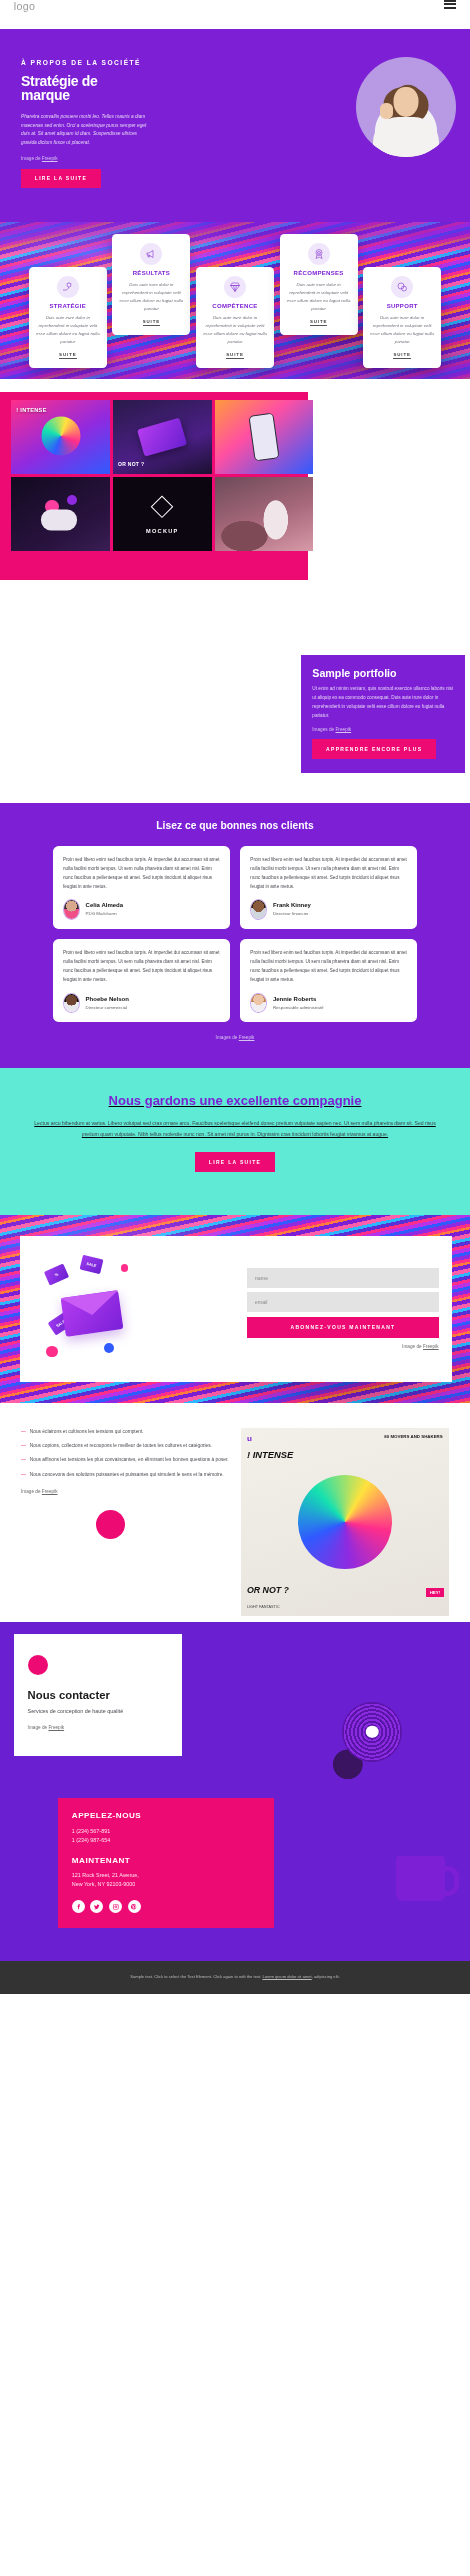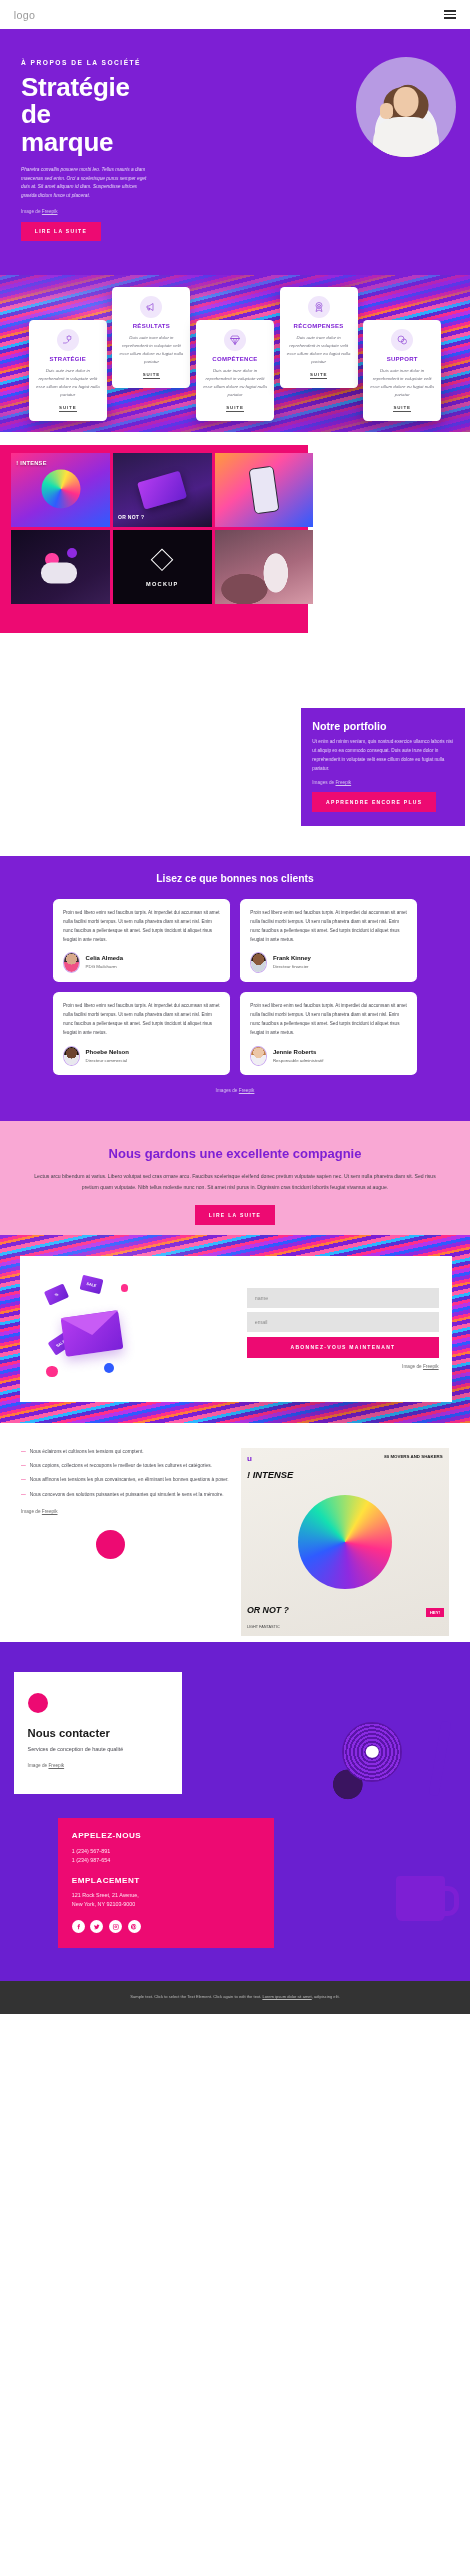--- a/index.html
+++ b/index.html
@@ -7,21 +7,21 @@
   body {
     font-family: "Liberation Sans", sans-serif;
     background: #ffffff;
     width: 470px;
     overflow-x: hidden;
   }
   .page { width: 470px; position: relative; }
 
   
   .header {
-    height: 29px; background: #fff; display: flex; align-items: center;
+    height: 29px; background: #fff; display: flex; align-items: flex-start;
     justify-content: space-between; padding: 0 13.8px;
   }
   .logo { color: #9a9a9a; font-size: 10.7px; letter-spacing: 0.3px; }
   .burger { display: flex; flex-direction: column; gap: 1.9px; cursor: pointer; }
   .burger span { display: block; width: 12px; height: 1.6px; background: #2b2b2b; }
 
   
   .hero {
     background: #7d1fd4; position: relative; padding: 30px 21px 34px 21px;
     min-height: 150px; overflow: hidden;
@@ -55,21 +55,21 @@
   }
   .hero-photo .hand {
     position: absolute; left: 24%; top: 46%; width: 12.5px; height: 16.3px;
     background: #eec9a8; border-radius: 5.6px; z-index: 5;
   }
   .eyebrow {
     color: #ffffff; font-size: 6.6px; letter-spacing: 1.5px; font-weight: 600;
     margin-bottom: 7.5px;
   }
   .hero h1 {
-    color: #ffffff; font-size: 26px; line-height: 1.06; font-weight: 800;
+    color: #ffffff; font-size: 14px; line-height: 1.06; font-weight: 800;
     letter-spacing: -0.3px; max-width: 119px; margin-bottom: 10px;
   }
   .hero p.body {
     color: #e6d6f7; font-size: 4.8px; line-height: 1.78; font-style: italic;
     max-width: 132px; margin-bottom: 8.8px;
   }
   .credit { color: #d6c1ef; font-size: 4.7px; margin-bottom: 7.5px; }
   .credit a { color: #d6c1ef; text-decoration: underline; }
   .btn-pink {
     display: inline-block; background: #ed0a72; color: #fff; border: none;
@@ -219,21 +219,21 @@
   .avatar i { position: absolute; inset: 0; display: block; }
   .a1 i { background: radial-gradient(circle at 50% 32%, #d8a98c 0 36%, transparent 37%), linear-gradient(#3a2b33 0 46%, #ef4f86 46%); }
   .a2 i { background: radial-gradient(circle at 50% 34%, #8a5a3c 0 38%, transparent 39%), linear-gradient(#2a1a14 0 42%, #cfd6de 42%); }
   .a3 i { background: radial-gradient(circle at 50% 34%, #6d4530 0 38%, transparent 39%), linear-gradient(#1a1210 0 42%, #e8e8ee 42%); }
   .a4 i { background: radial-gradient(circle at 50% 32%, #ecc6a6 0 36%, transparent 37%), linear-gradient(#c07d4a 0 44%, #f0eef3 44%); }
   .tname { color: #111; font-size: 6px; font-weight: 700; line-height: 1.3; }
   .trole { color: #666; font-size: 4.4px; margin-top: 1.3px; }
   .testi .credit { text-align: center; margin-top: 12.5px; }
 
   
-  .excellent { background: #f9a8d4; padding: 25px 33px 10px; text-align: center; }
+  .excellent { background: #5eead4; padding: 25px 33px 43px; text-align: center; text-decoration: underline; }
   .excellent h2 {
     color: #7d1fd4; font-size: 13px; font-weight: 700; line-height: 1.18;
     margin-bottom: 10px;
   }
   .excellent p { color: #3f3f46; font-size: 5.1px; line-height: 2.05; margin-bottom: 12.5px; }
 
   
   .subscribe { position: relative; height: 188px; overflow: hidden; }
   .sub-wave {
     position: absolute; inset: 0;
@@ -373,21 +373,21 @@
   }
   .contact-photo .box {
     position: absolute; left: 52%; bottom: 65px; width: 27.6px; height: 54px;
     background: linear-gradient(150deg,#9b3ae8,#6a1fd0);
   }
   .contact-photo .lanyard {
     position: absolute; right: 25px; top: 79px; width: 10px; height: 75px;
     background: #6a1fd0; transform: rotate(10deg); border-radius: 3.8px;
   }
   .contact-card {
-    position: absolute; left: 13.8px; top: 30px; width: 168px; background: #fff;
+    position: absolute; left: 13.8px; top: 12px; width: 168px; background: #fff;
     padding: 21px 13.8px 19px; z-index: 3;
   }
   .contact-card .dot {
     width: 20px; height: 20px; border-radius: 50%; background: #ed0a72; margin-bottom: 13.8px;
   }
   .contact-card h2 { color: #1a1a1a; font-size: 11.3px; font-weight: 700; margin-bottom: 6.3px; }
   .contact-card p { color: #4a4a52; font-size: 5.4px; line-height: 1.65; margin-bottom: 8.8px; }
   .contact-card .credit { color: #6b6b6b; }
   .contact-card .credit a { color: #6b6b6b; }
 
@@ -539,21 +539,21 @@
       <div class="tile t5">
         <div class="logomark"></div>
         <div class="mock" style="top:72%">MOCKUP</div>
       </div>
       <div class="tile t6">
         <div class="handphoto"></div>
       </div>
     </div>
 
     <div class="pf-panel">
-      <h2>Notre portfolio</h2>
+      <h2>Sample portfolio</h2>
       <p>Ut enim ad minim veniam, quis nostrud exercice ullamco laboris nisi ut aliquip ex ea commodo consequat. Duis aute irure dolor in reprehenderit in voluptate velit esse cillum dolore eu fugiat nulla pariatur.</p>
       <div class="credit">
         <span>Images de </span><a href="#">Freepik</a>
       </div>
       <button class="btn-pink">APPRENDRE ENCORE PLUS</button>
     </div>
     <div style="height:226px"></div>
   </div>
 
   <div class="testi">
@@ -687,21 +687,21 @@
       <p>Services de conception de haute qualité</p>
       <div class="credit">
         <span>Image de </span><a href="#">Freepik</a>
       </div>
     </div>
     <div class="contact-pink">
       <h3>APPELEZ-NOUS</h3>
       <div class="ln">1 (234) 567-891</div>
       <div class="ln">1 (234) 987-654</div>
       <div class="sp"></div>
-      <h3>EMPLACEMENT</h3>
+      <h3>MAINTENANT</h3>
       <div class="ln">121 Rock Sreet, 21 Avenue,</div>
       <div class="ln">New York, NY 92103-9000</div>
       <div class="socials">
         <div class="soc">
           <svg viewBox="0 0 24 24">
               <path d="M14 7h2V4h-2.5C11 4 10 5.5 10 7.5V9H8v3h2v8h3v-8h2.3l.4-3H13V8c0-.7.3-1 1-1z"></path>
             </svg>
         </div>
         <div class="soc">
           <svg viewBox="0 0 24 24">

